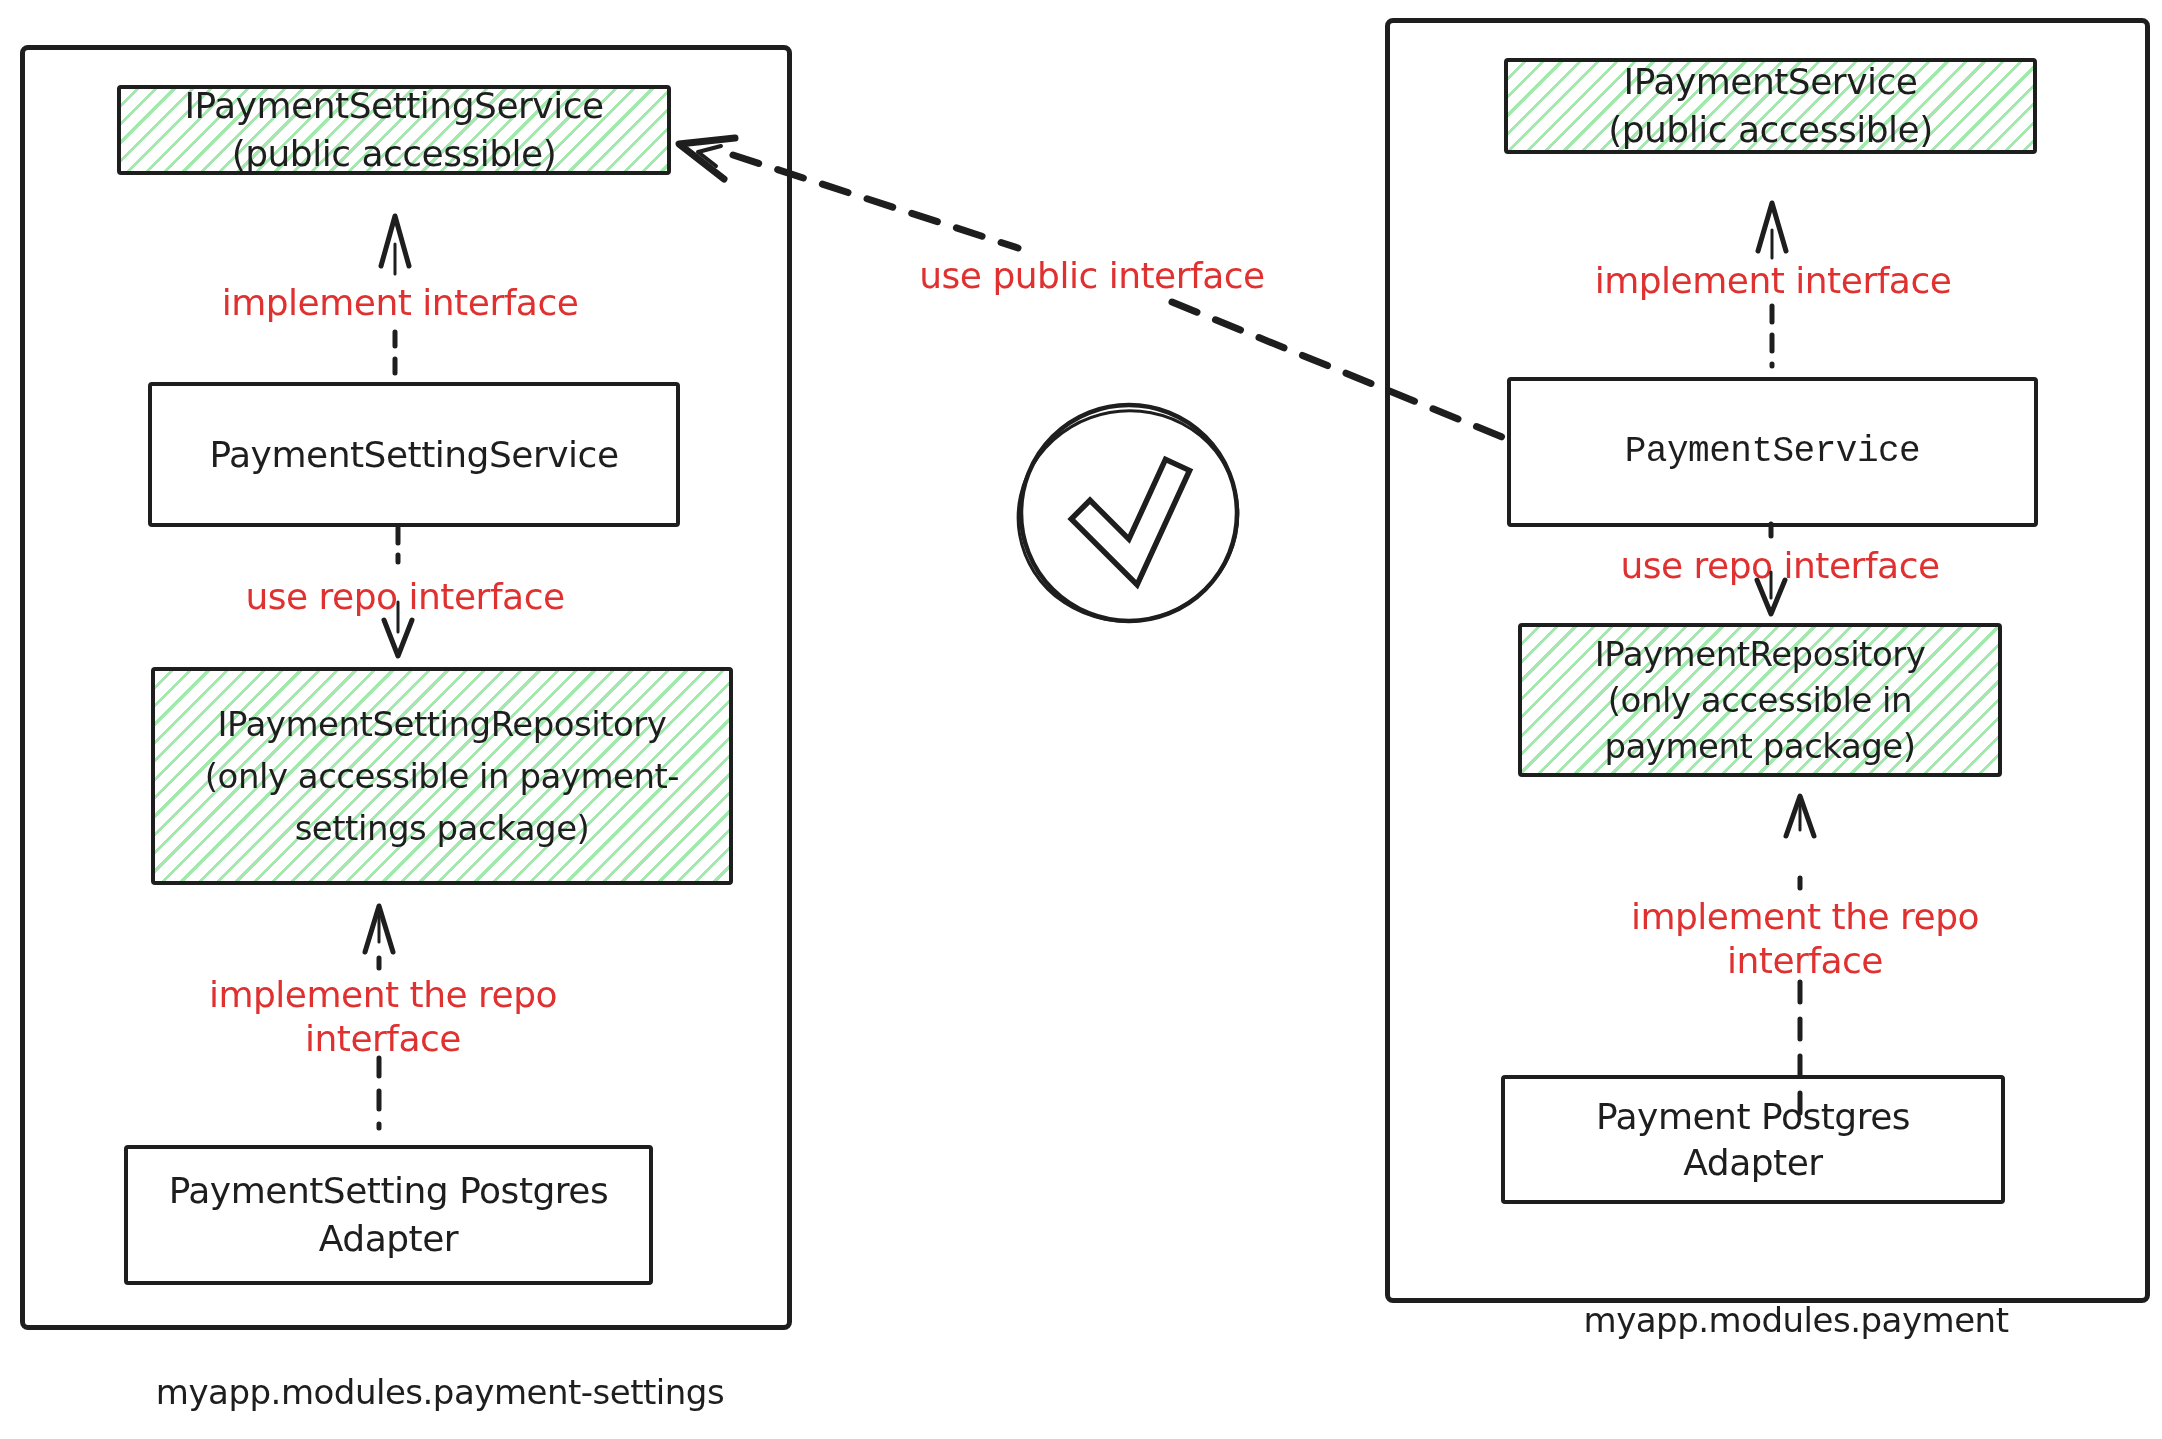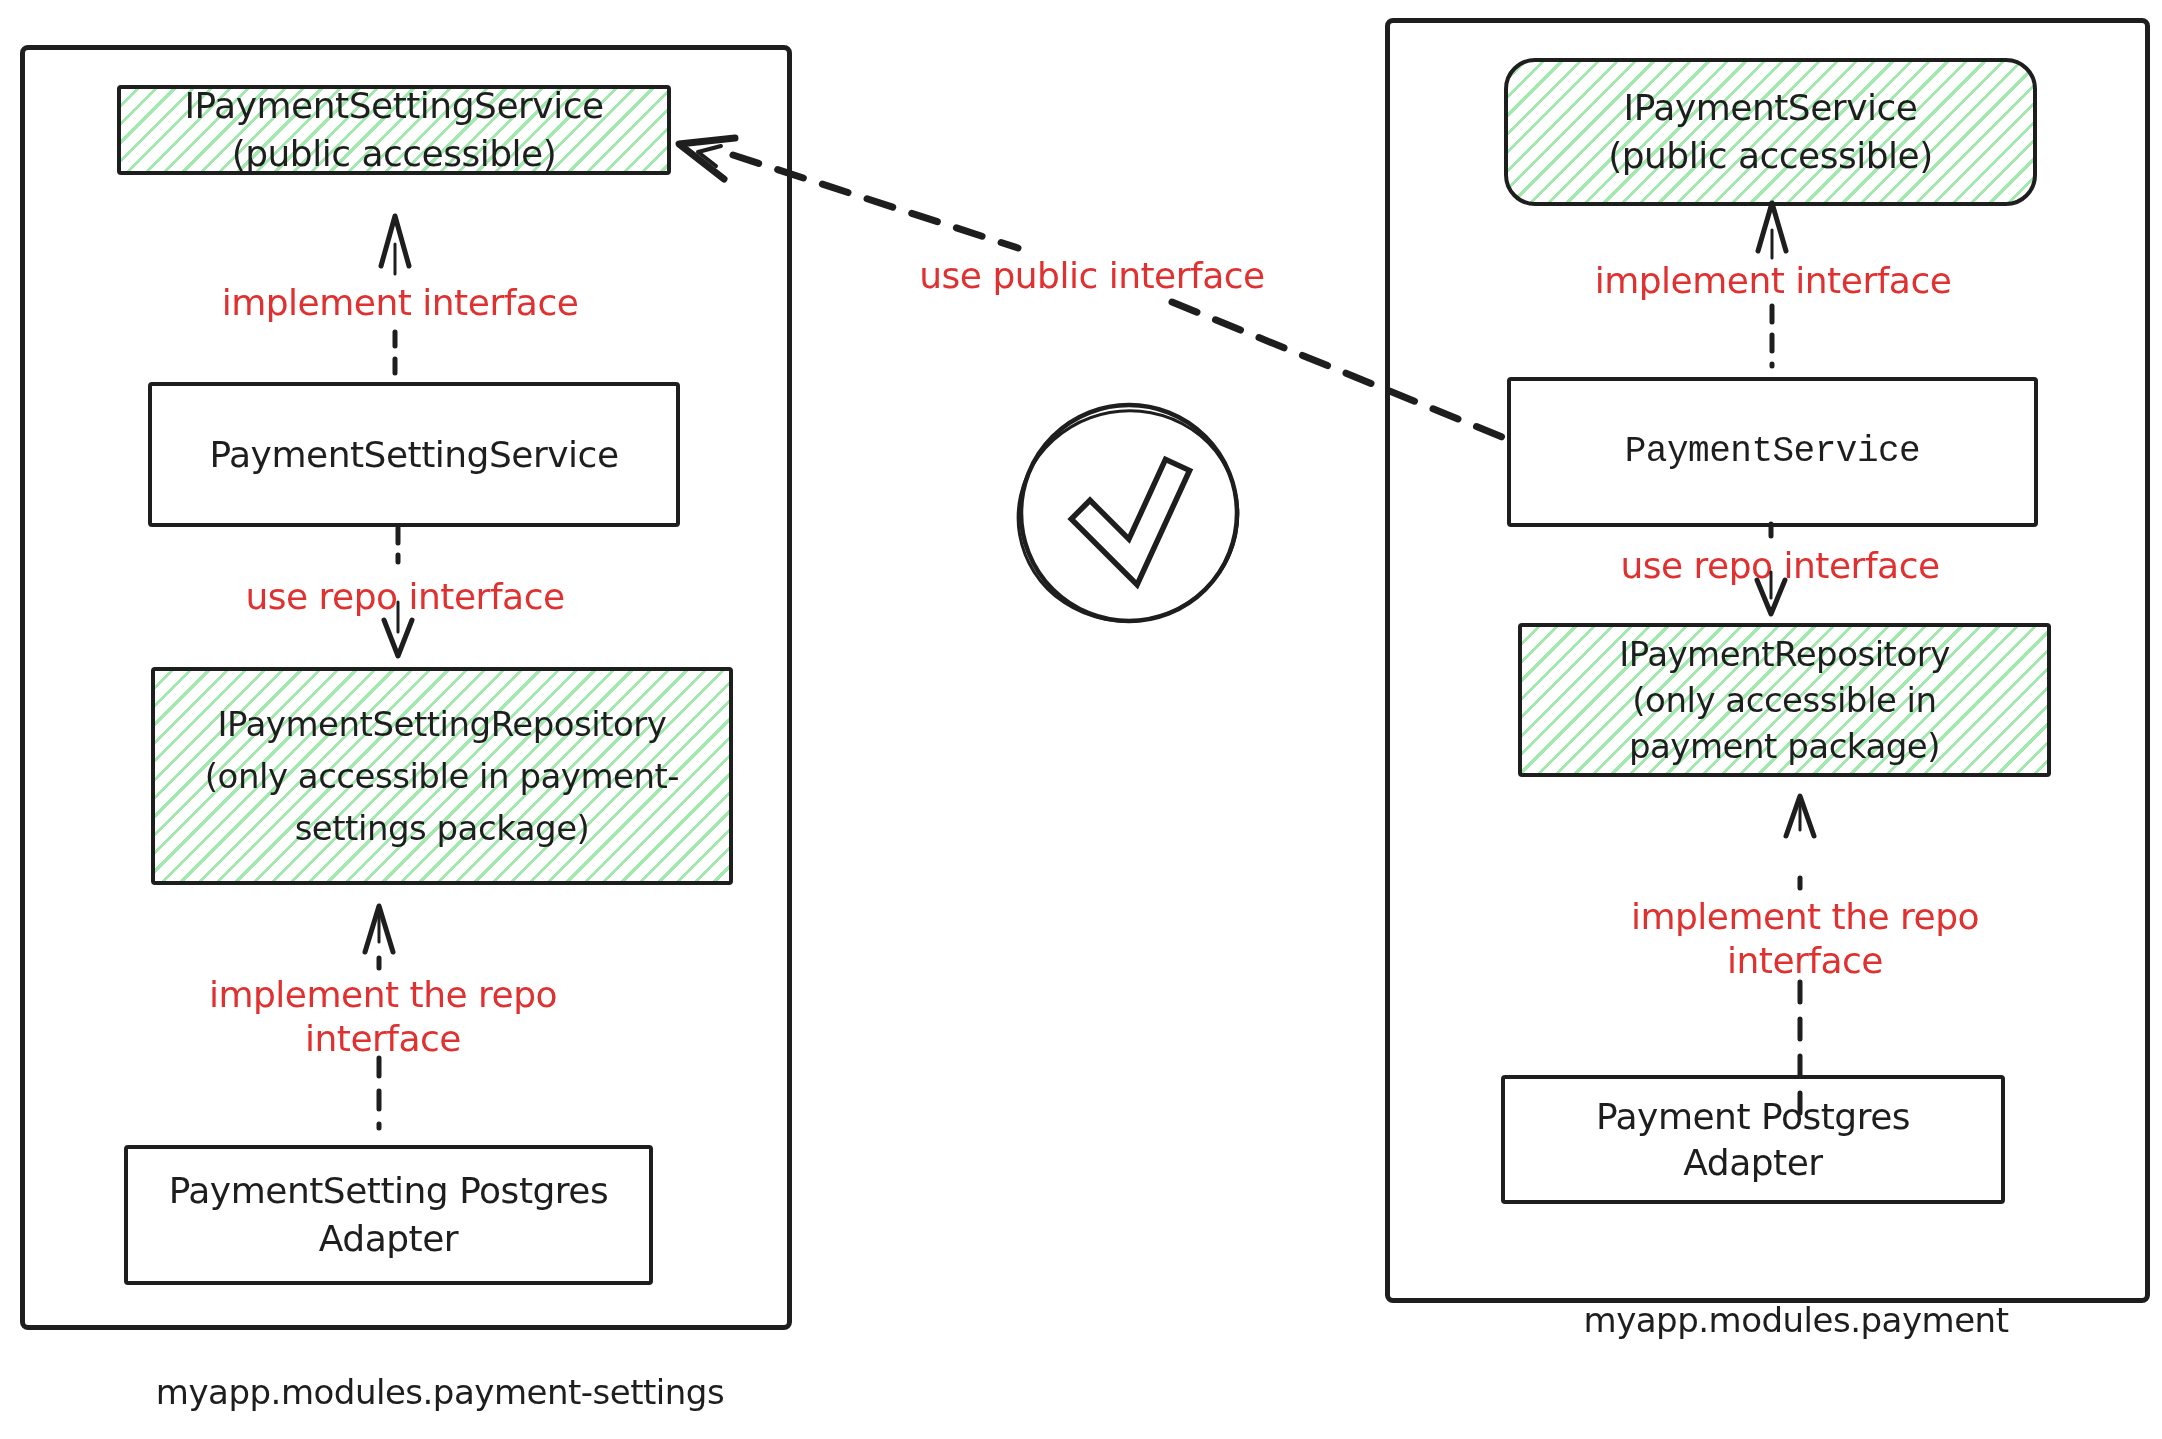--- a/index.html
+++ b/index.html
@@ -118,34 +118,34 @@
       <div>interface</div>
     </div>
 
     <div class="node" style="left:99px; top:1095px; width:529px; height:140px;">
       <div>PaymentSetting Postgres</div>
       <div>Adapter</div>
     </div>
   </section>
 
   <section class="module module-right">
-    <div class="node hatched" style="left:114px; top:35px; width:533px; height:148px;border-radius:31px;">
+    <div class="node hatched" style="left:114px; top:35px; width:533px; height:96px;">
       <div>IPaymentService</div>
       <div>(public accessible)</div>
     </div>
 
     <div class="edge-label" style="left:383px; top:258px;">implement interface</div>
 
     <div class="node" style="left:117px; top:354px; width:531px; height:150px;font-family:Liberation Mono, monospace;">
       <div>PaymentService</div>
     </div>
 
     <div class="edge-label" style="left:390px; top:543px;">use repo interface</div>
 
-    <div class="node hatched small-tight" style="left:128px; top:600px; width:533px; height:154px;">
+    <div class="node hatched small-tight" style="left:128px; top:600px; width:484px; height:154px;">
       <div>IPaymentRepository</div>
       <div>(only accessible in</div>
       <div>payment package)</div>
     </div>
 
     <div class="edge-label" style="left:415px; top:916px;">
       <div>implement the repo</div>
       <div>interface</div>
     </div>
 

